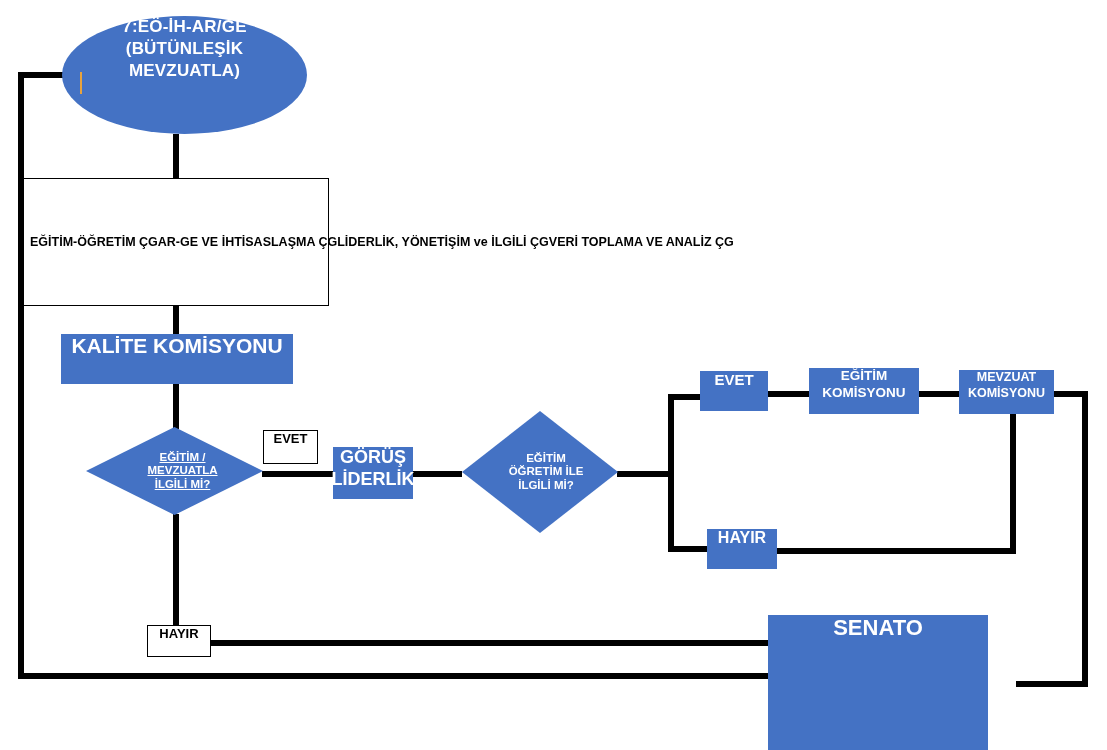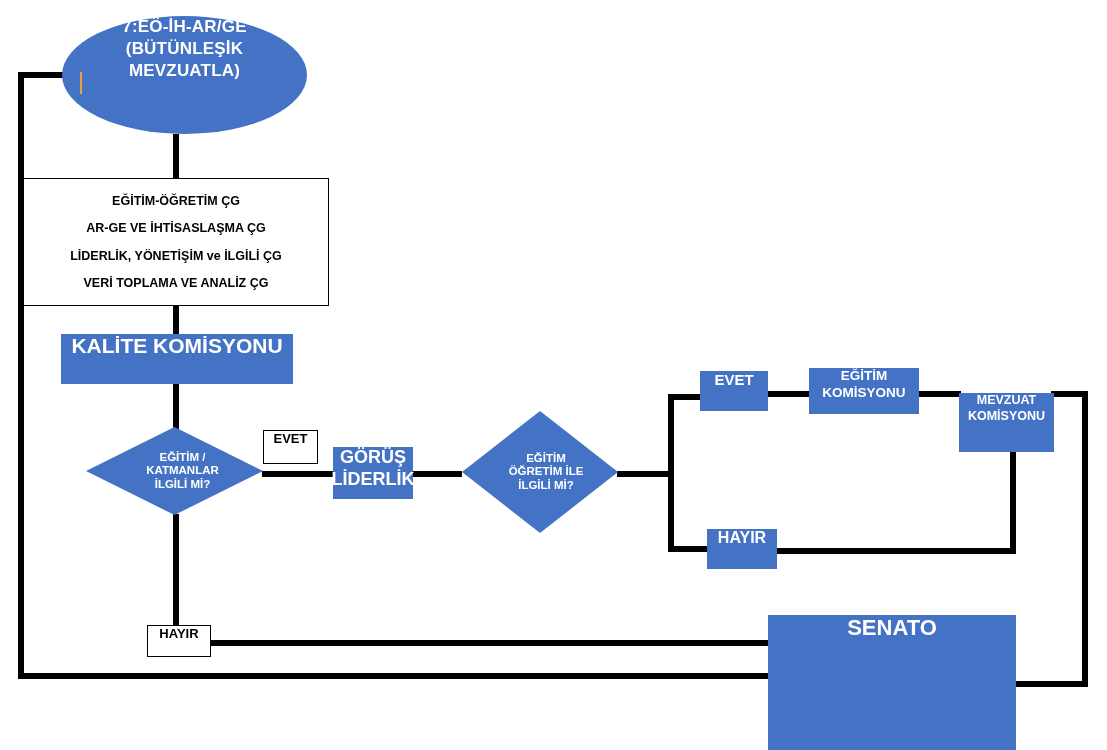--- a/index.html
+++ b/index.html
@@ -63,21 +63,21 @@
     font-weight: bold;
     line-height: 1.18;
     z-index: 2;
   }
   .cgbox {
     position: absolute;
     box-sizing: border-box;
     background: #ffffff;
     border: 1.6px solid #000000;
     display: flex;
-    flex-direction: column;
+    flex-direction: row;
     align-items: center;
     justify-content: space-around;
     padding: 8px 6px;
     z-index: 3;
   }
   .cgbox div {
     font-weight: bold;
     color: #000;
     font-size: 12.5px;
     white-space: nowrap;
@@ -89,21 +89,21 @@
   }
   .orange-tick {
     position: absolute;
     background: #E8A33D;
     width: 2px;
     height: 22px;
     z-index: 4;
   }
   .lbl-ellipse { font-size: 17px; }
   .lbl-kk      { font-size: 21px; }
-  .lbl-d1      { font-size: 11.5px; }
+  .lbl-d1      { font-size: 11.5px; text-decoration: underline; }
   .lbl-d2      { font-size: 11.5px; }
   .lbl-evet1   { font-size: 13px; }
   .lbl-gs      { font-size: 18px; line-height: 1.22;}
   .lbl-evet2   { font-size: 15px; }
   .lbl-ek      { font-size: 13.5px; line-height: 1.25;}
   .lbl-mk      { font-size: 12.5px; line-height: 1.25;}
   .lbl-hayir2  { font-size: 16px; }
   .lbl-hayir1  { font-size: 13px; }
   .lbl-senato  { font-size: 22px; }
 </style>
@@ -164,21 +164,21 @@
 
   <div class="node blue-fill lbl-kk" style="left:61px; top:334px; width:232px; height:50px;">
     <span>KALİTE KOMİSYONU</span>
   </div>
 
   <div class="diamond-wrap" style="left:86px; top:427px; width:177px; height:88px;">
     <div class="diamond-shape"></div>
     <div class="diamond-label lbl-d1">
       <div style="padding-left:16px;">
         <div>EĞİTİM /</div>
-        <div>KATMANLAR</div>
+        <div>MEVZUATLA</div>
         <div>İLGİLİ Mİ?</div>
       </div>
     </div>
   </div>
 
   <div class="node white-fill lbl-evet1" style="left:263px; top:430px; width:55px; height:34px;">
     <span>EVET</span>
   </div>
 
   <div class="node blue-fill lbl-gs" style="left:333px; top:447px; width:80px; height:52px;">
@@ -203,32 +203,32 @@
     <span>EVET</span>
   </div>
 
   <div class="node blue-fill lbl-ek" style="left:809px; top:368px; width:110px; height:46px;">
     <div style="pointer-events:none;">
       <div>EĞİTİM</div>
       <div>KOMİSYONU</div>
     </div>
   </div>
 
-  <div class="node blue-fill lbl-mk" style="left:959px; top:370px; width:95px; height:59px;margin-top:23px;">
+  <div class="node blue-fill lbl-mk" style="left:959px; top:370px; width:95px; height:44px;">
     <div style="pointer-events:none;">
       <div>MEVZUAT</div>
       <div>KOMİSYONU</div>
     </div>
   </div>
 
   <div class="node blue-fill lbl-hayir2" style="left:707px; top:529px; width:70px; height:40px;">
     <span>HAYIR</span>
   </div>
 
   <div class="node white-fill lbl-hayir1" style="left:147px; top:625px; width:64px; height:32px;">
     <span>HAYIR</span>
   </div>
 
-  <div class="node blue-fill lbl-senato" style="left:768px; top:615px; width:248px; height:135px;">
+  <div class="node blue-fill lbl-senato" style="left:768px; top:615px; width:220px; height:135px;">
     <span>SENATO</span>
   </div>
 
 </div>
 
 </body></html>

